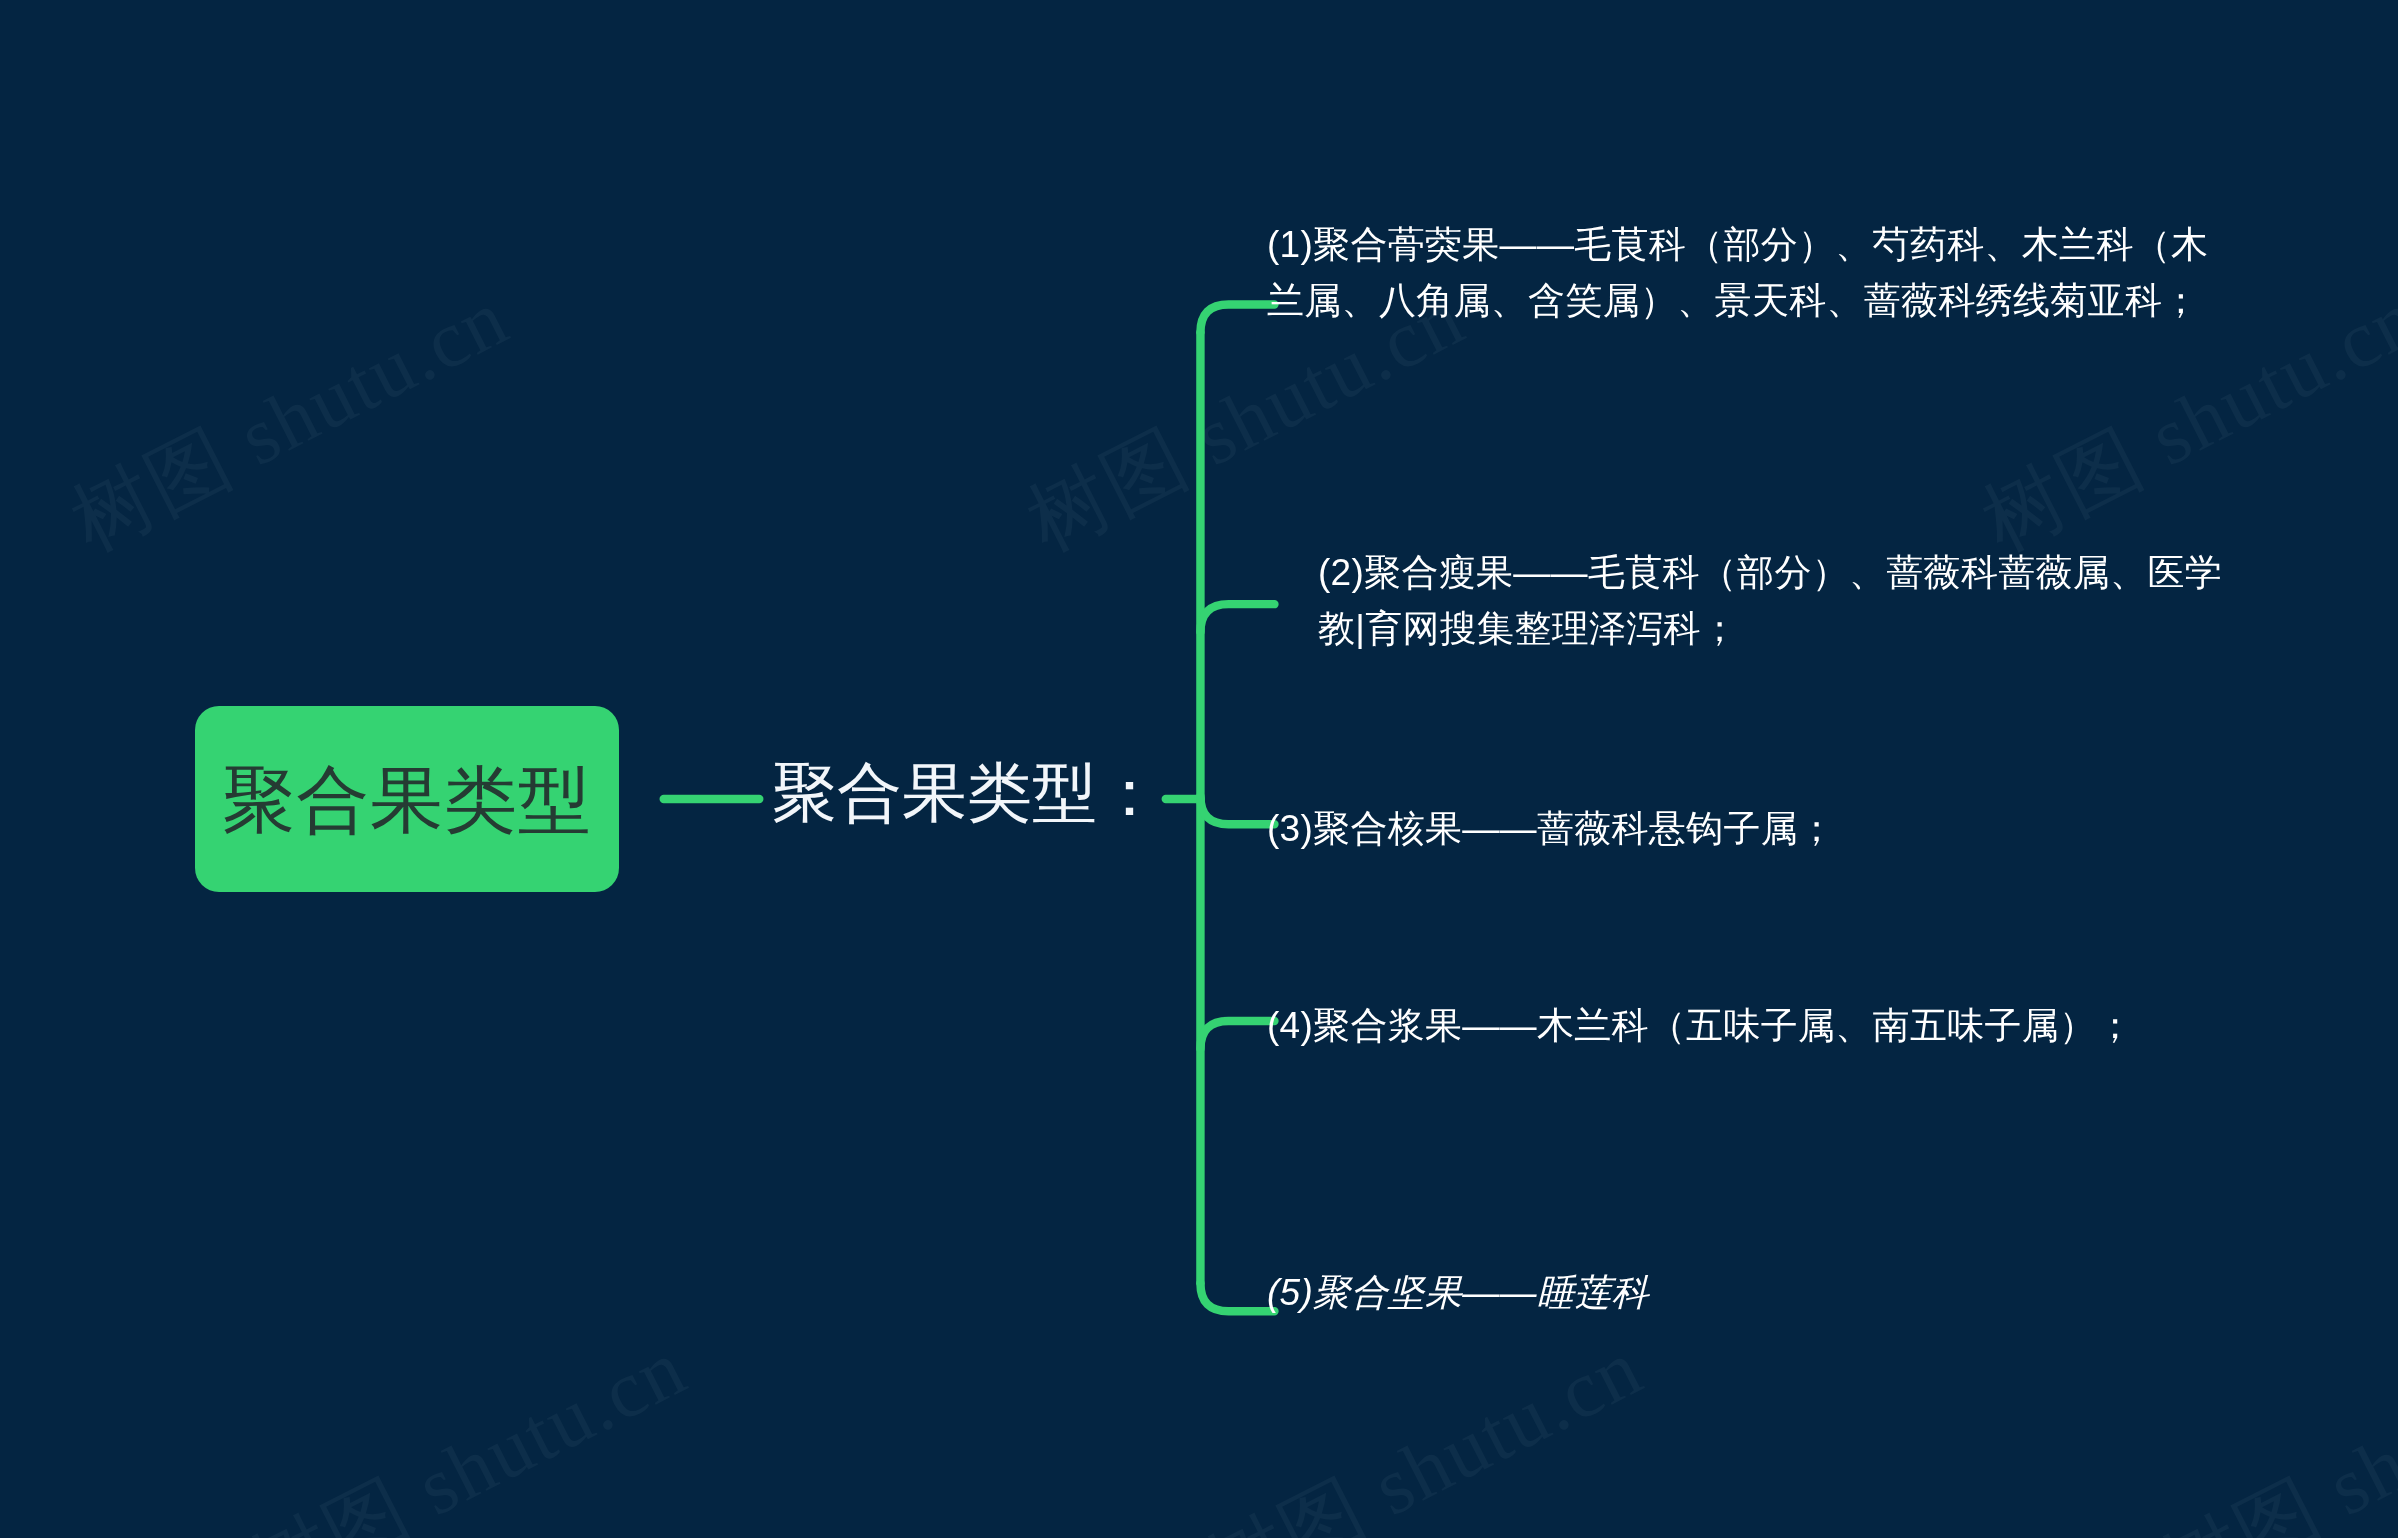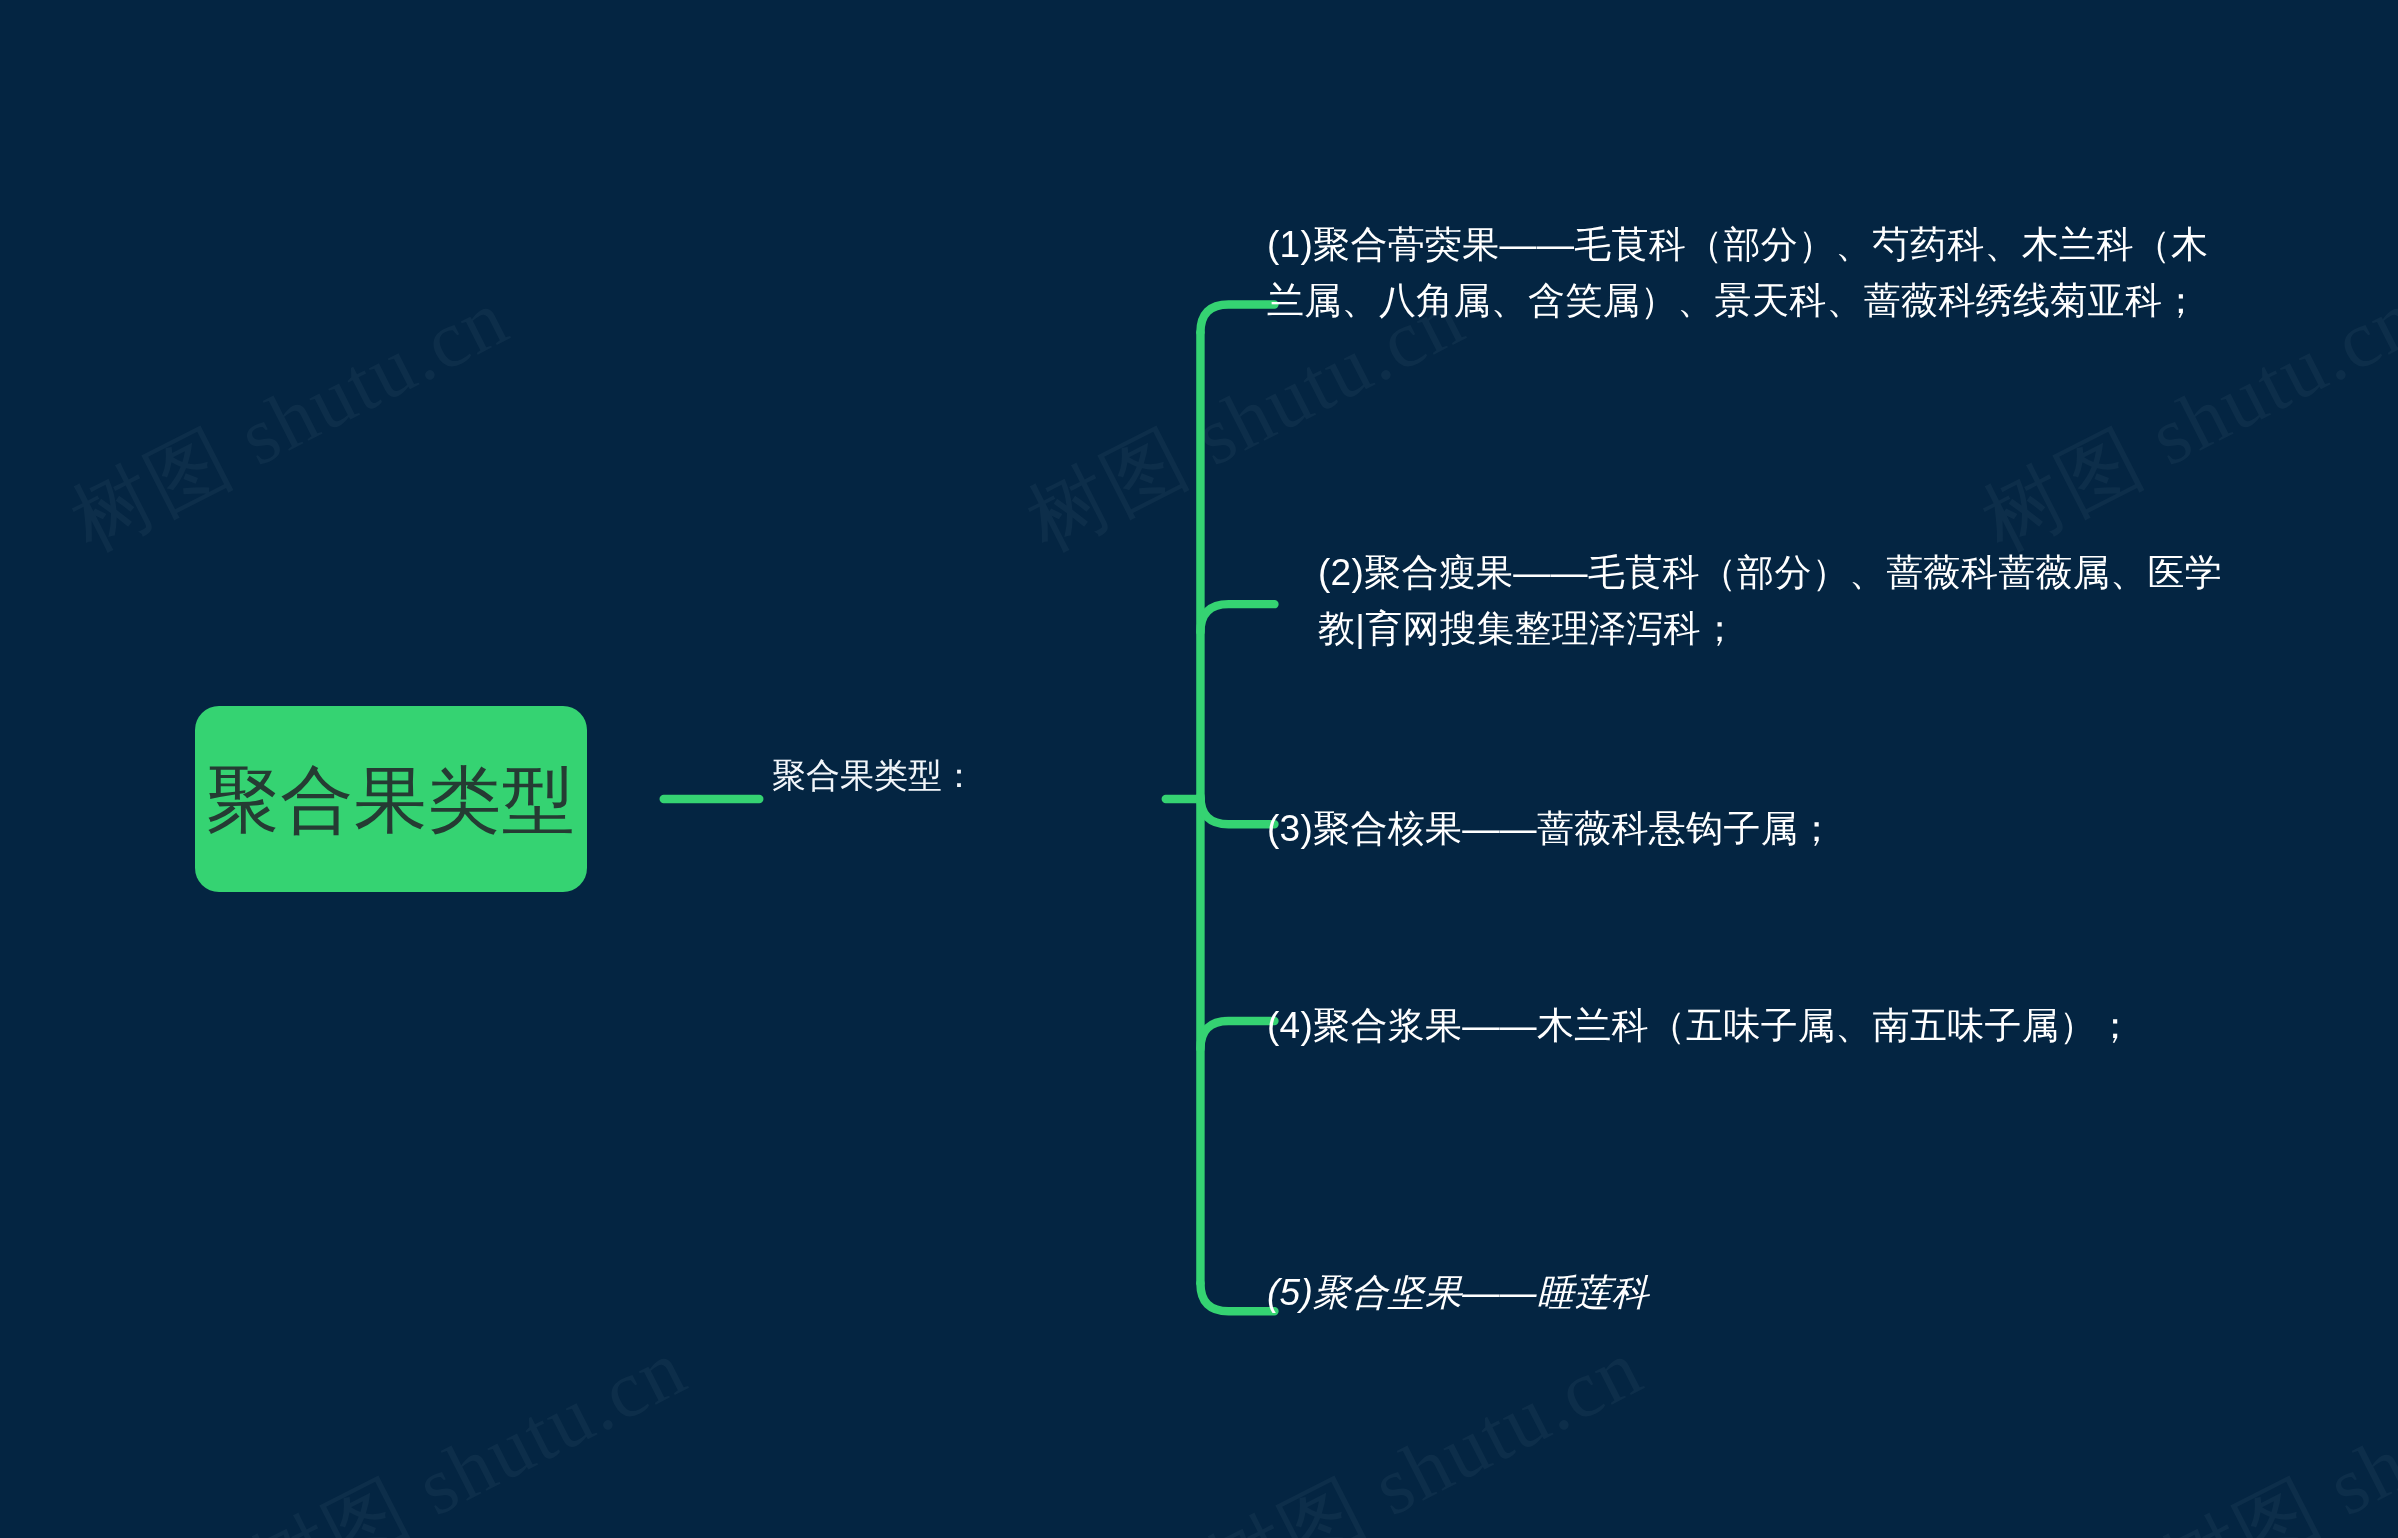--- a/index.html
+++ b/index.html
@@ -50,21 +50,21 @@
     height: 1538px;
     z-index: 1;
     pointer-events: none;
   }
 
   
   #root-node {
     position: absolute;
     left: 195px;
     top: 706px;
-    width: 392px;
+    width: 424px;
     height: 186px;
     background: #35d372;
     border-radius: 24px;
     display: flex;
     align-items: center;
     justify-content: center;
     z-index: 3;
   }
   #root-node .label {
     font-size: 73px;
@@ -75,21 +75,21 @@
   }
 
   
   #branch-node {
     position: absolute;
     left: 772px;
     top: 755px;
     z-index: 3;
   }
   #branch-node .label {
-    font-size: 34px;
+    font-size: 65px;
     line-height: 1.18;
     color: #f2f6fa;
     white-space: nowrap;
     font-weight: 400;
   }
 
   
   .leaf {
     position: absolute;
     z-index: 3;

